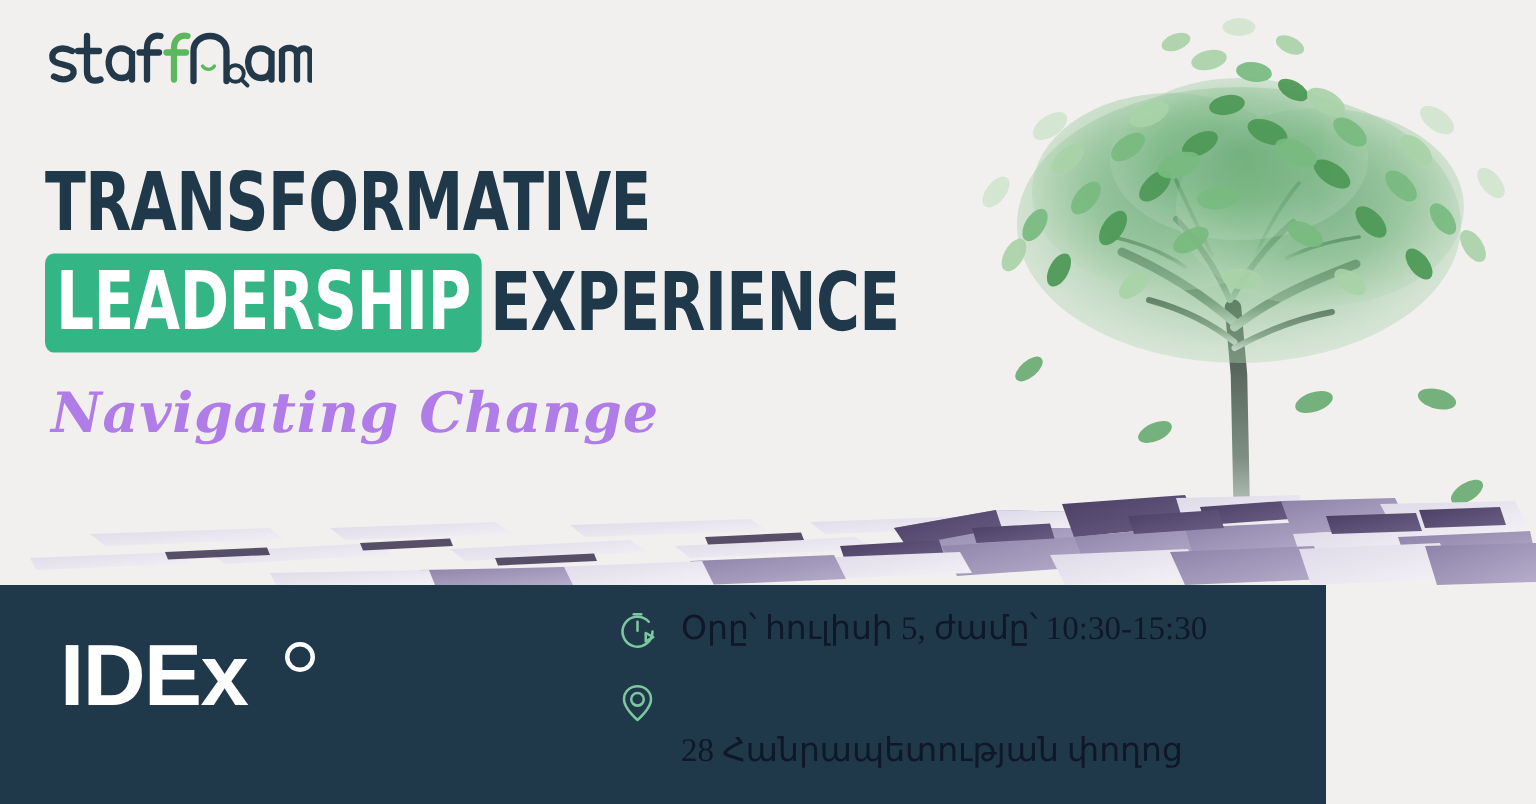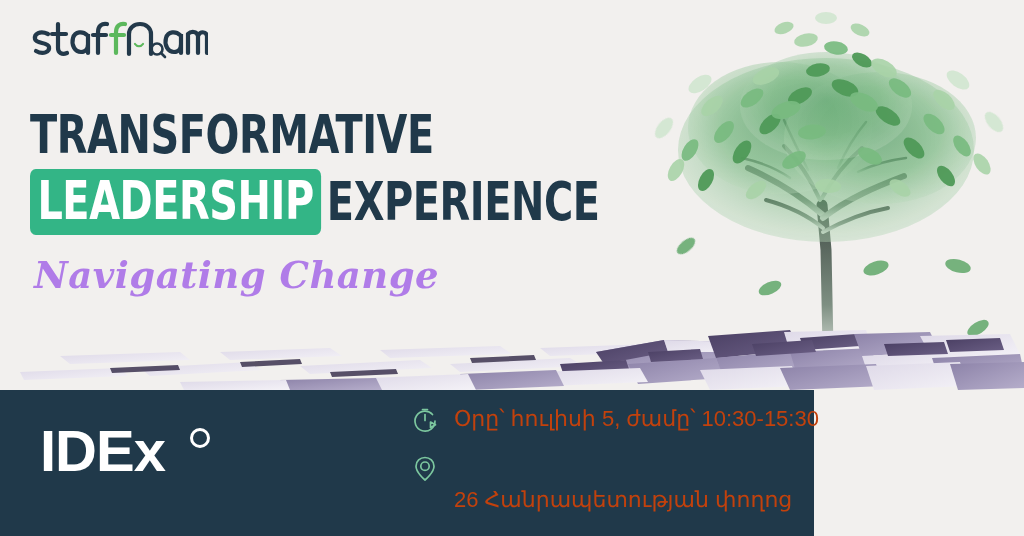--- a/index.html
+++ b/index.html
@@ -100,21 +100,21 @@
     width: 1024px;
     height: 390px;
     pointer-events: none;
   }
 
   
   #footer {
     position: absolute;
     left: 0;
     top: 390px;
-    width: 814px;
+    width: 884px;
     height: 146px;
     background: #20394a;
   }
   #idex {
     position: absolute;
     left: 40px;
     top: 32px;
     width: 190px;
     height: 80px;
   }
@@ -134,22 +134,22 @@
     height: 20px;
     border: 3px solid #ffffff;
     border-radius: 50%;
     box-sizing: border-box;
   }
 
   .info-row {
     position: absolute;
     display: flex;
     align-items: flex-start;
-    color: #c2410c;
-    font-family: Liberation Sans, sans-serif;
+    color: #0f172a;
+    font-family: Liberation Serif, serif;
     font-size: 22px;
     line-height: 1.35;
     white-space: nowrap;
   }
   #info-date { left: 410px; top: 404px; }
   #info-place { left: 410px; top: 452px; white-space: normal; width: 600px; }
   .info-icon {
     flex: 0 0 auto;
     width: 30px;
     height: 30px;
@@ -399,17 +399,17 @@
 
   <div class="info-row" id="info-place">
     <span class="info-icon">
       <svg width="30" height="30" viewBox="0 0 30 30" fill="none" stroke="#7cc79f" stroke-width="1.7" stroke-linejoin="round">
         <path d="M15 26 C15 26 24 18.5 24 12.2 C24 7.1 19.9 3.5 15 3.5 C10.1 3.5 6 7.1 6 12.2 C6 18.5 15 26 15 26 Z"></path>
         <circle cx="15" cy="12.2" r="4.2"></circle>
       </svg>
     </span>
     <span class="info-text">
       <br>
-      <span>26 Հանրապետության փողոց</span>
+      <span>28 Հանրապետության փողոց</span>
     </span>
   </div>
 
 </div>
 
 </body></html>

